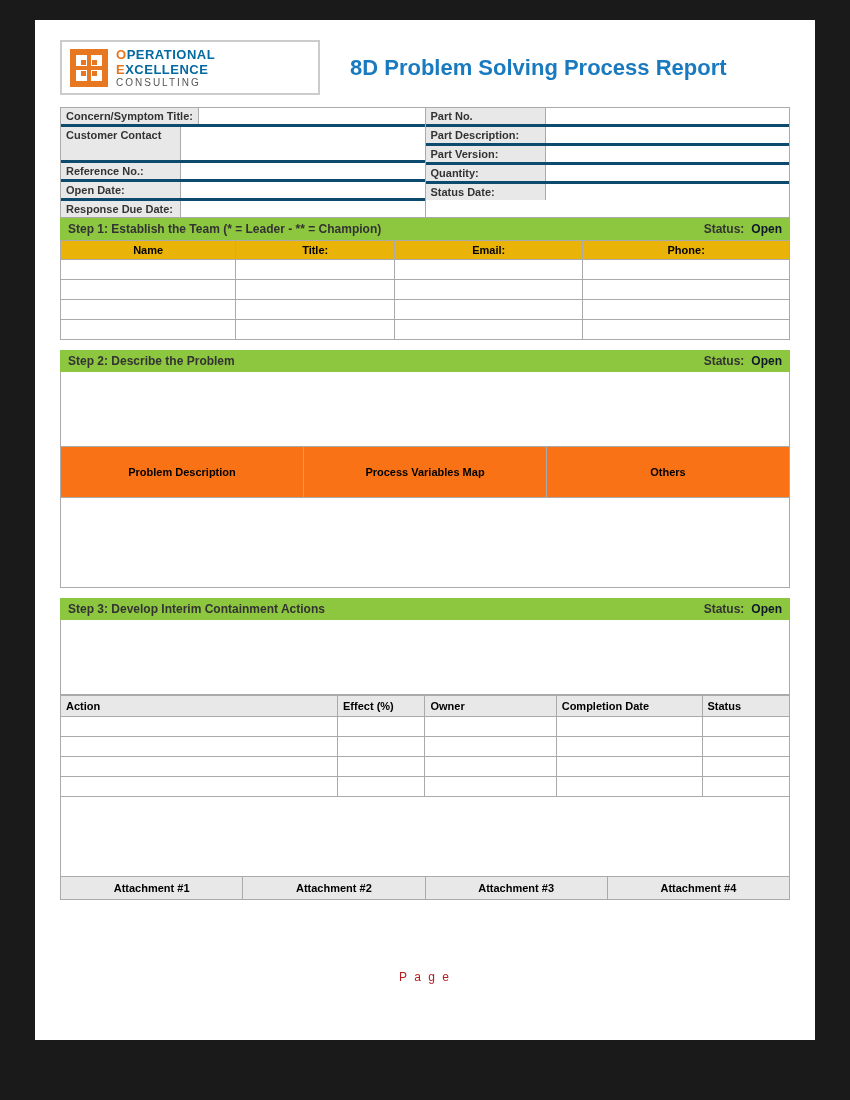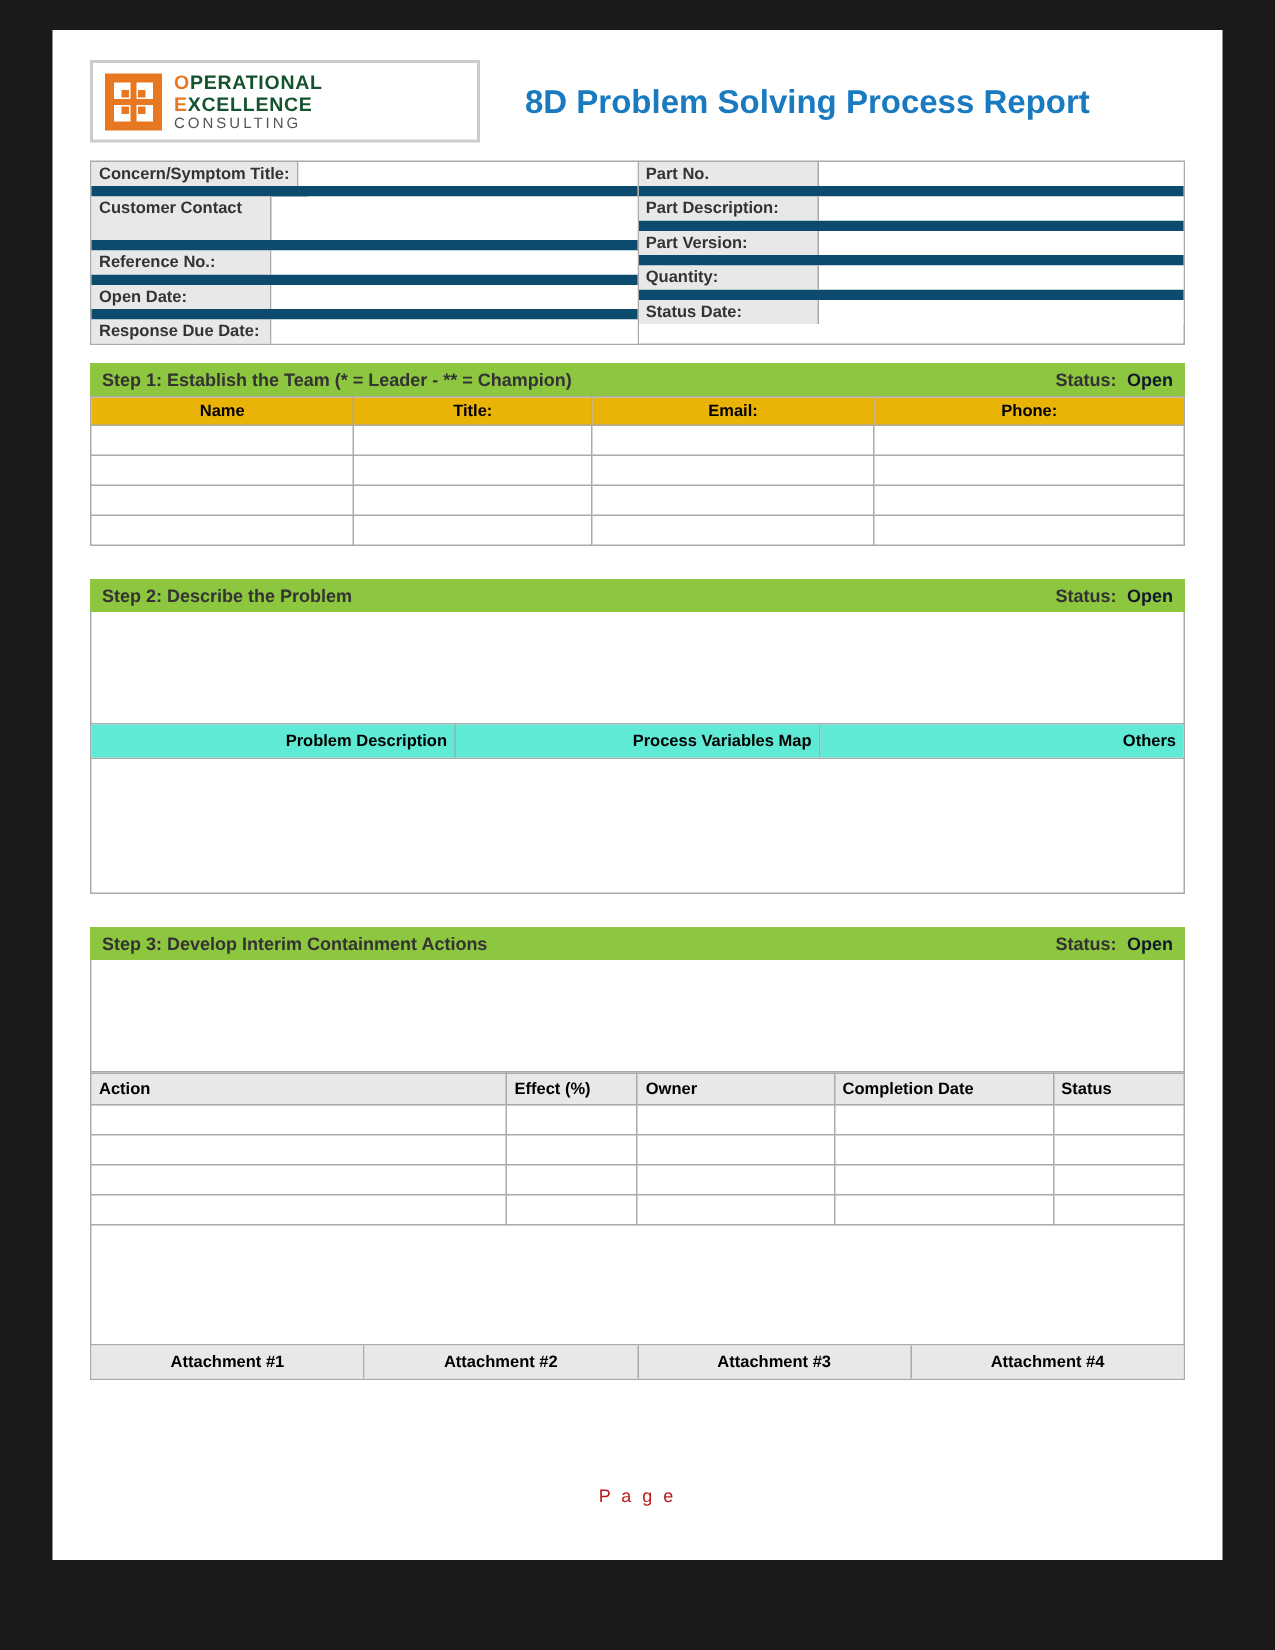--- a/index.html
+++ b/index.html
@@ -54,37 +54,37 @@
       display: flex;
       flex-direction: column;
     }
     .logo-text .brand {
       font-size: 13px;
       font-weight: bold;
       color: #333;
       letter-spacing: 0.5px;
     }
     .logo-text .brand span {
-      color: #14532d;
+      color: #0369a1;
     }
     .logo-text .sub {
       font-size: 10px;
       color: #555;
       letter-spacing: 2px;
       text-transform: uppercase;
     }
     .report-title {
       font-size: 22px;
       font-weight: bold;
       color: #1a7abf;
       flex: 1;
     }
     .field-row {
       display: flex;
-      border-bottom: 7px solid #0c4a6e;
+      border-bottom: 3px solid #0c4a6e;
     }
     .field-row:last-child {
       border-bottom: none;
     }
     .field-label {
       background: #e8e8e8;
       padding: 2px 5px;
       font-size: 11px;
       font-weight: bold;
       color: #333;
@@ -114,21 +114,21 @@
     
     .step-header {
       background: #8dc63f;
       padding: 4px 8px;
       font-size: 12px;
       font-weight: bold;
       color: #333;
       display: flex;
       justify-content: space-between;
       align-items: center;
-      margin-top: 12px;
+      margin-top: 0;
     }
     .step-status {
       display: flex;
       gap: 7px;
     }
     .step-status .status-label {
       font-weight: bold;
     }
     .step-status .status-val {
       font-weight: bold;
@@ -156,23 +156,23 @@
       height: 20px;
     }
     
     .tools-row {
       display: flex;
       border: 1px solid #aaa;
       border-top: none;
     }
     .tool-item {
       flex: 1;
-      text-align: right;
-      padding: 5px;
-      background: #5eead4;
+      text-align: center;
+      padding: 19px;
+      background: #f97316;
       font-size: 11px;
       font-weight: bold;
       border-right: 1px solid #aaa;
     }
     .tool-item:last-child {
       border-right: none;
     }
     
     .action-table {
       width: 100%;

